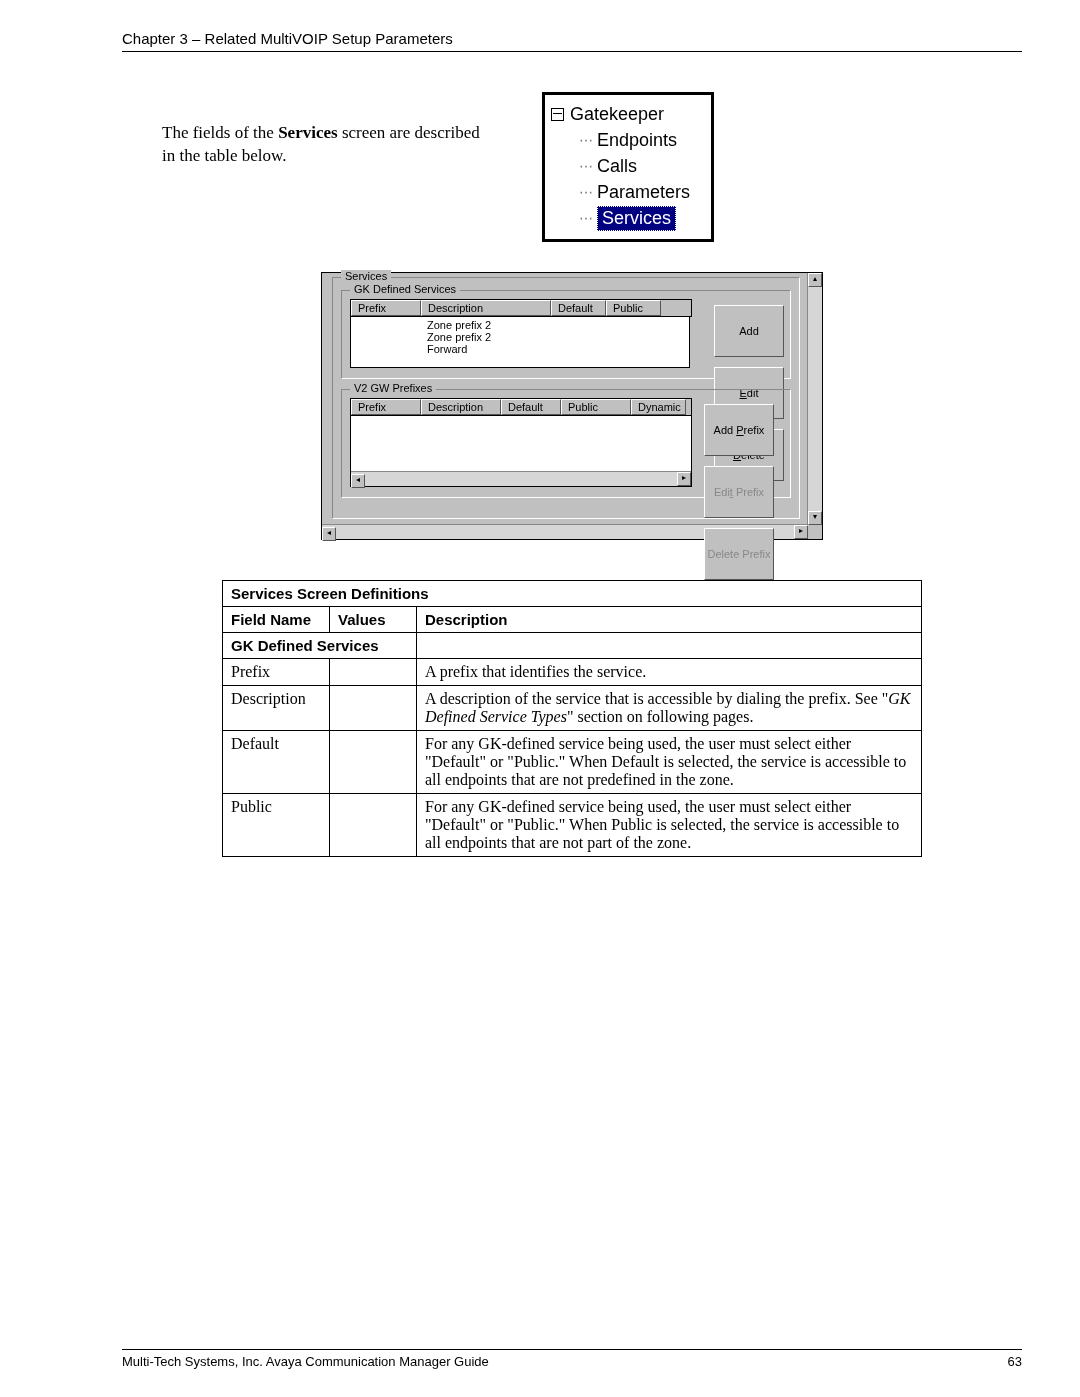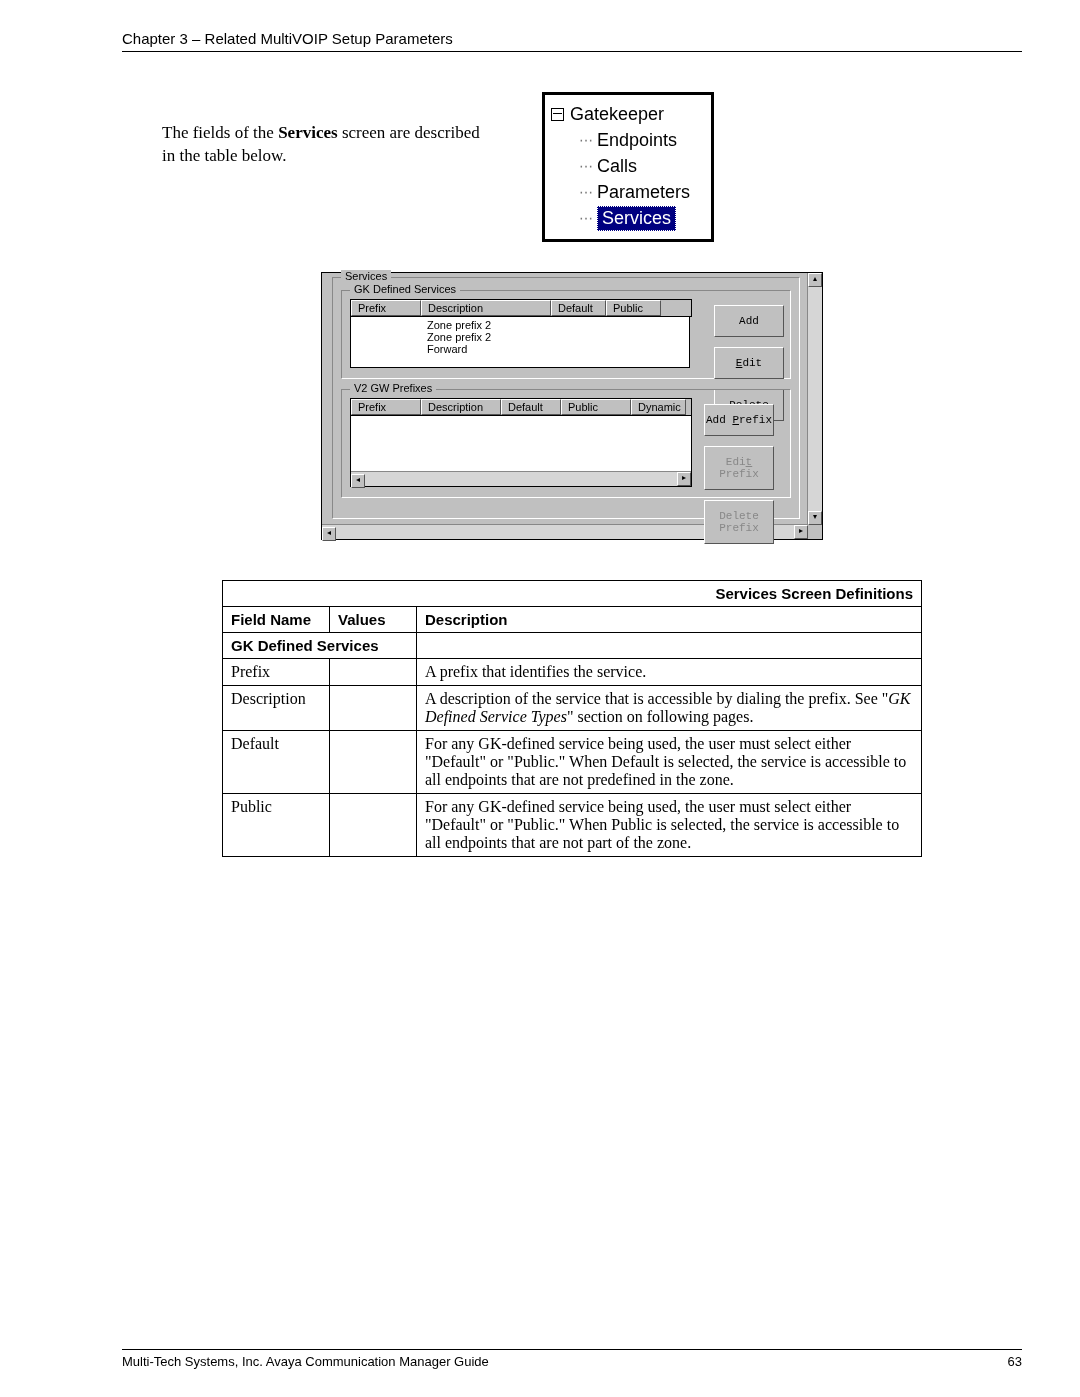--- a/index.html
+++ b/index.html
@@ -205,28 +205,27 @@
     position:absolute;
     right:-80px;
     top:8px;
     display:flex;
     flex-direction:column;
     gap:10px;
   }
   .subgroup, .group { overflow: visible; }
   .winbtn {
     width:68px;
-    padding:9px 0;
+    padding:19px 0;
     text-align:center;
     background:#c0c0c0;
     border:1px solid #fff;
     border-right-color:#555;border-bottom-color:#555;
     font-size:11px;
     color:#000;
-    font-family:Liberation Mono, monospace;
   }
   .winbtn.disabled { color:#888; }
   .winbtn u { text-decoration: underline; }
 
   .sub-row { display:flex; align-items:flex-start; gap:12px; }
 
   
   .def-table {
     border-collapse: collapse;
     width: 700px;
@@ -238,21 +237,21 @@
     padding: 4px 8px;
     text-align: left;
     vertical-align: top;
   }
   .def-table th {
     font-family: Arial, Helvetica, sans-serif;
     font-size: 15px;
     font-weight: bold;
   }
   .def-table .title-row th {
-    text-align: right;
+    text-align: left;
     font-weight: bold;
   }
   .def-table .subhead th {
     font-family: Arial, Helvetica, sans-serif;
     font-weight: bold;
   }
 
   .footer {
     position:absolute;
     left:90px; right:90px; bottom:28px;

